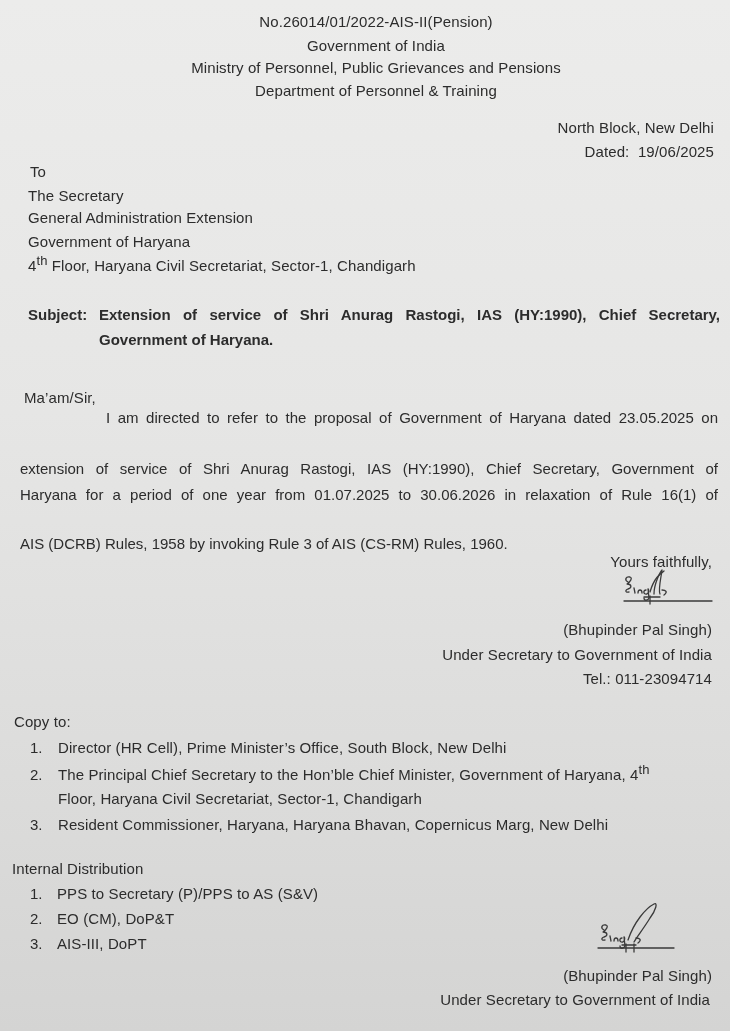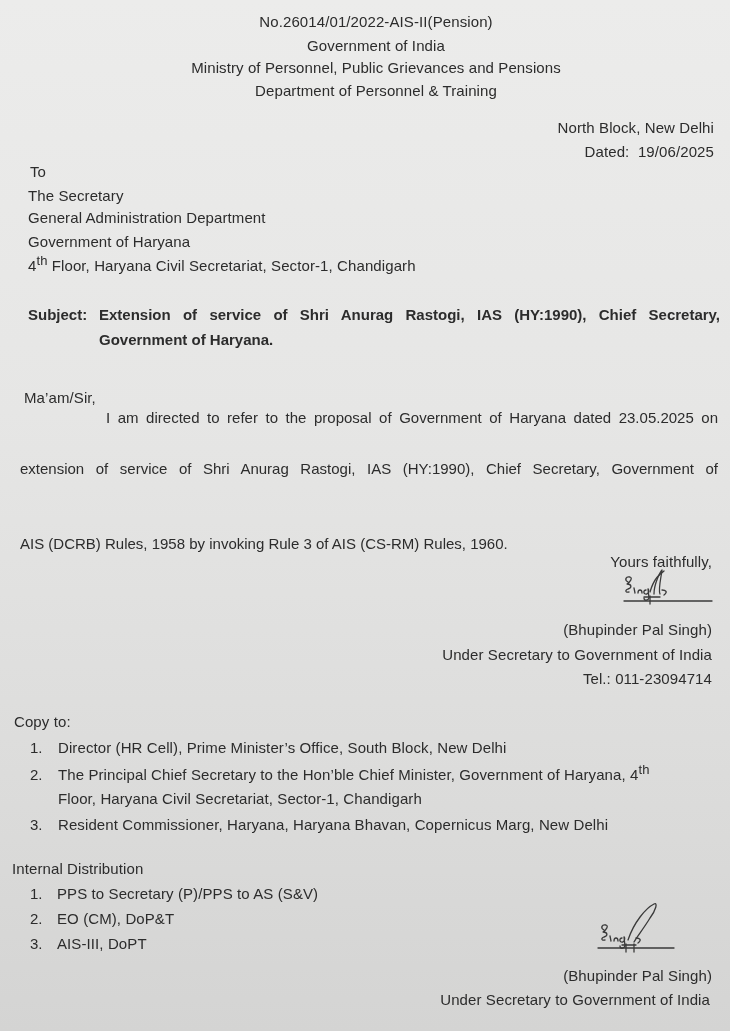--- a/index.html
+++ b/index.html
@@ -96,36 +96,37 @@
   <div class="line center" style="top:81px;">Department of Personnel &amp; Training</div>
 
   <div class="line right" style="top:118px; right:16px;">North Block, New Delhi</div>
   <div class="line right" style="top:142px; right:16px;">
     <span>Dated:</span>&nbsp;
     <span>19/06/2025</span>
   </div>
 
   <div class="line" style="top:162px; left:30px;">To</div>
   <div class="line" style="top:186px; left:28px;">The Secretary</div>
-  <div class="line" style="top:208px; left:28px;">General Administration Department</div>
+  <div class="line" style="top:208px; left:28px;">General Administration Extension</div>
   <div class="line" style="top:232px; left:28px;">Government of Haryana</div>
   <div class="line" style="top:256px; left:28px;">
     <span>4</span><sup>th</sup><span> Floor, Haryana Civil Secretariat, Sector-1, Chandigarh</span>
   </div>
 
   <div class="subject-row">
     <span class="label">Subject:</span>
     <span class="text1">Extension of service of Shri Anurag Rastogi, IAS (HY:1990), Chief Secretary,</span>
     <span class="text2">Government of Haryana.</span>
   </div>
 
   <div class="line" style="top:368px; left:24px;margin-top:20px;">Ma’am/Sir,</div>
 
   <div class="justify" style="top:405px; left:106px; width:612px;">I am directed to refer to the proposal of Government of Haryana dated 23.05.2025 on</div>
   <div class="justify" style="top:456px;">extension of service of Shri Anurag Rastogi, IAS (HY:1990), Chief Secretary, Government of</div>
+  <div class="justify" style="top:482px;">Haryana for a period of one year from 01.07.2025 to 30.06.2026 in relaxation of Rule 16(1) of</div>
   <div class="justify last" style="top:531px;">AIS (DCRB) Rules, 1958 by invoking Rule 3 of AIS (CS-RM) Rules, 1960.</div>
 
   <div class="line right" style="top:552px; right:18px;">Yours faithfully,</div>
 
   <div class="signature" style="left:620px; top:568px;">
     <svg width="100" height="42" viewBox="0 0 100 42">
       <g fill="none" stroke="#3a3a3a" stroke-width="1.3" stroke-linecap="round" stroke-linejoin="round">
         <path d="M8 14 C4 12 6 8 10 9 C13 10 10 14 7 16 C12 16 12 20 8 21 C5 22 5 25 9 24"></path>
         <path d="M14 20 L15 25"></path>
         <path d="M18 25 C18 21 22 21 22 25 L22 25"></path>

